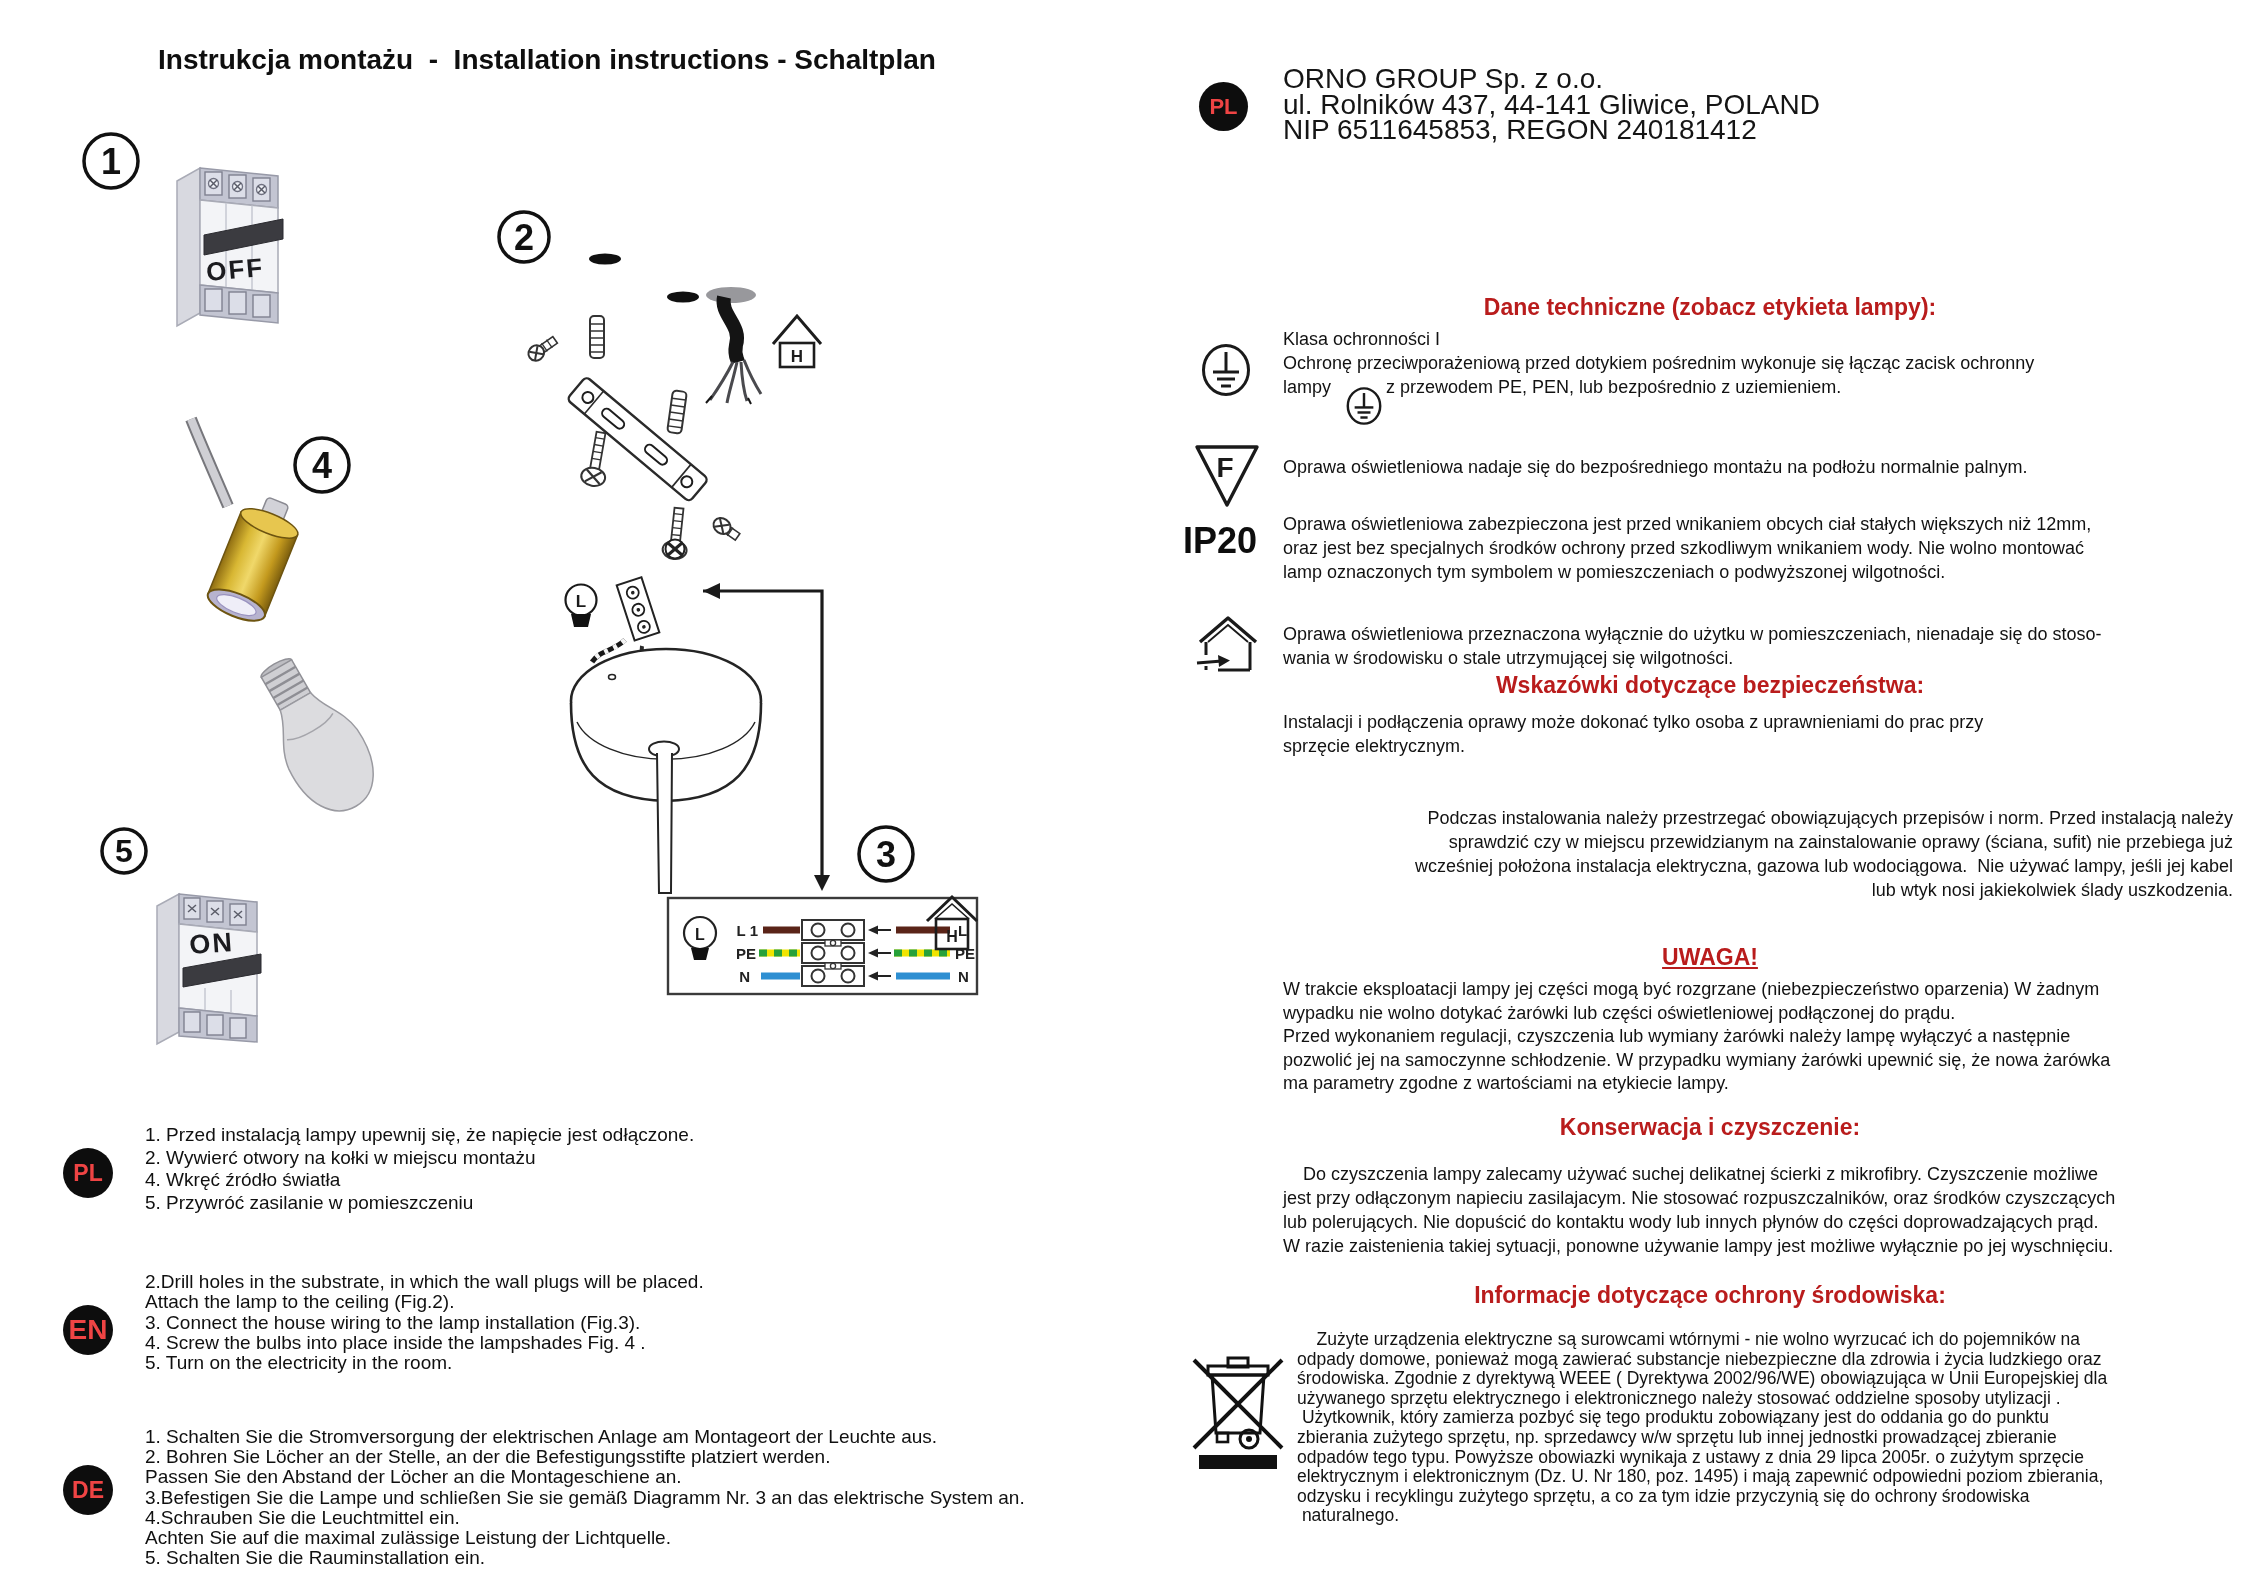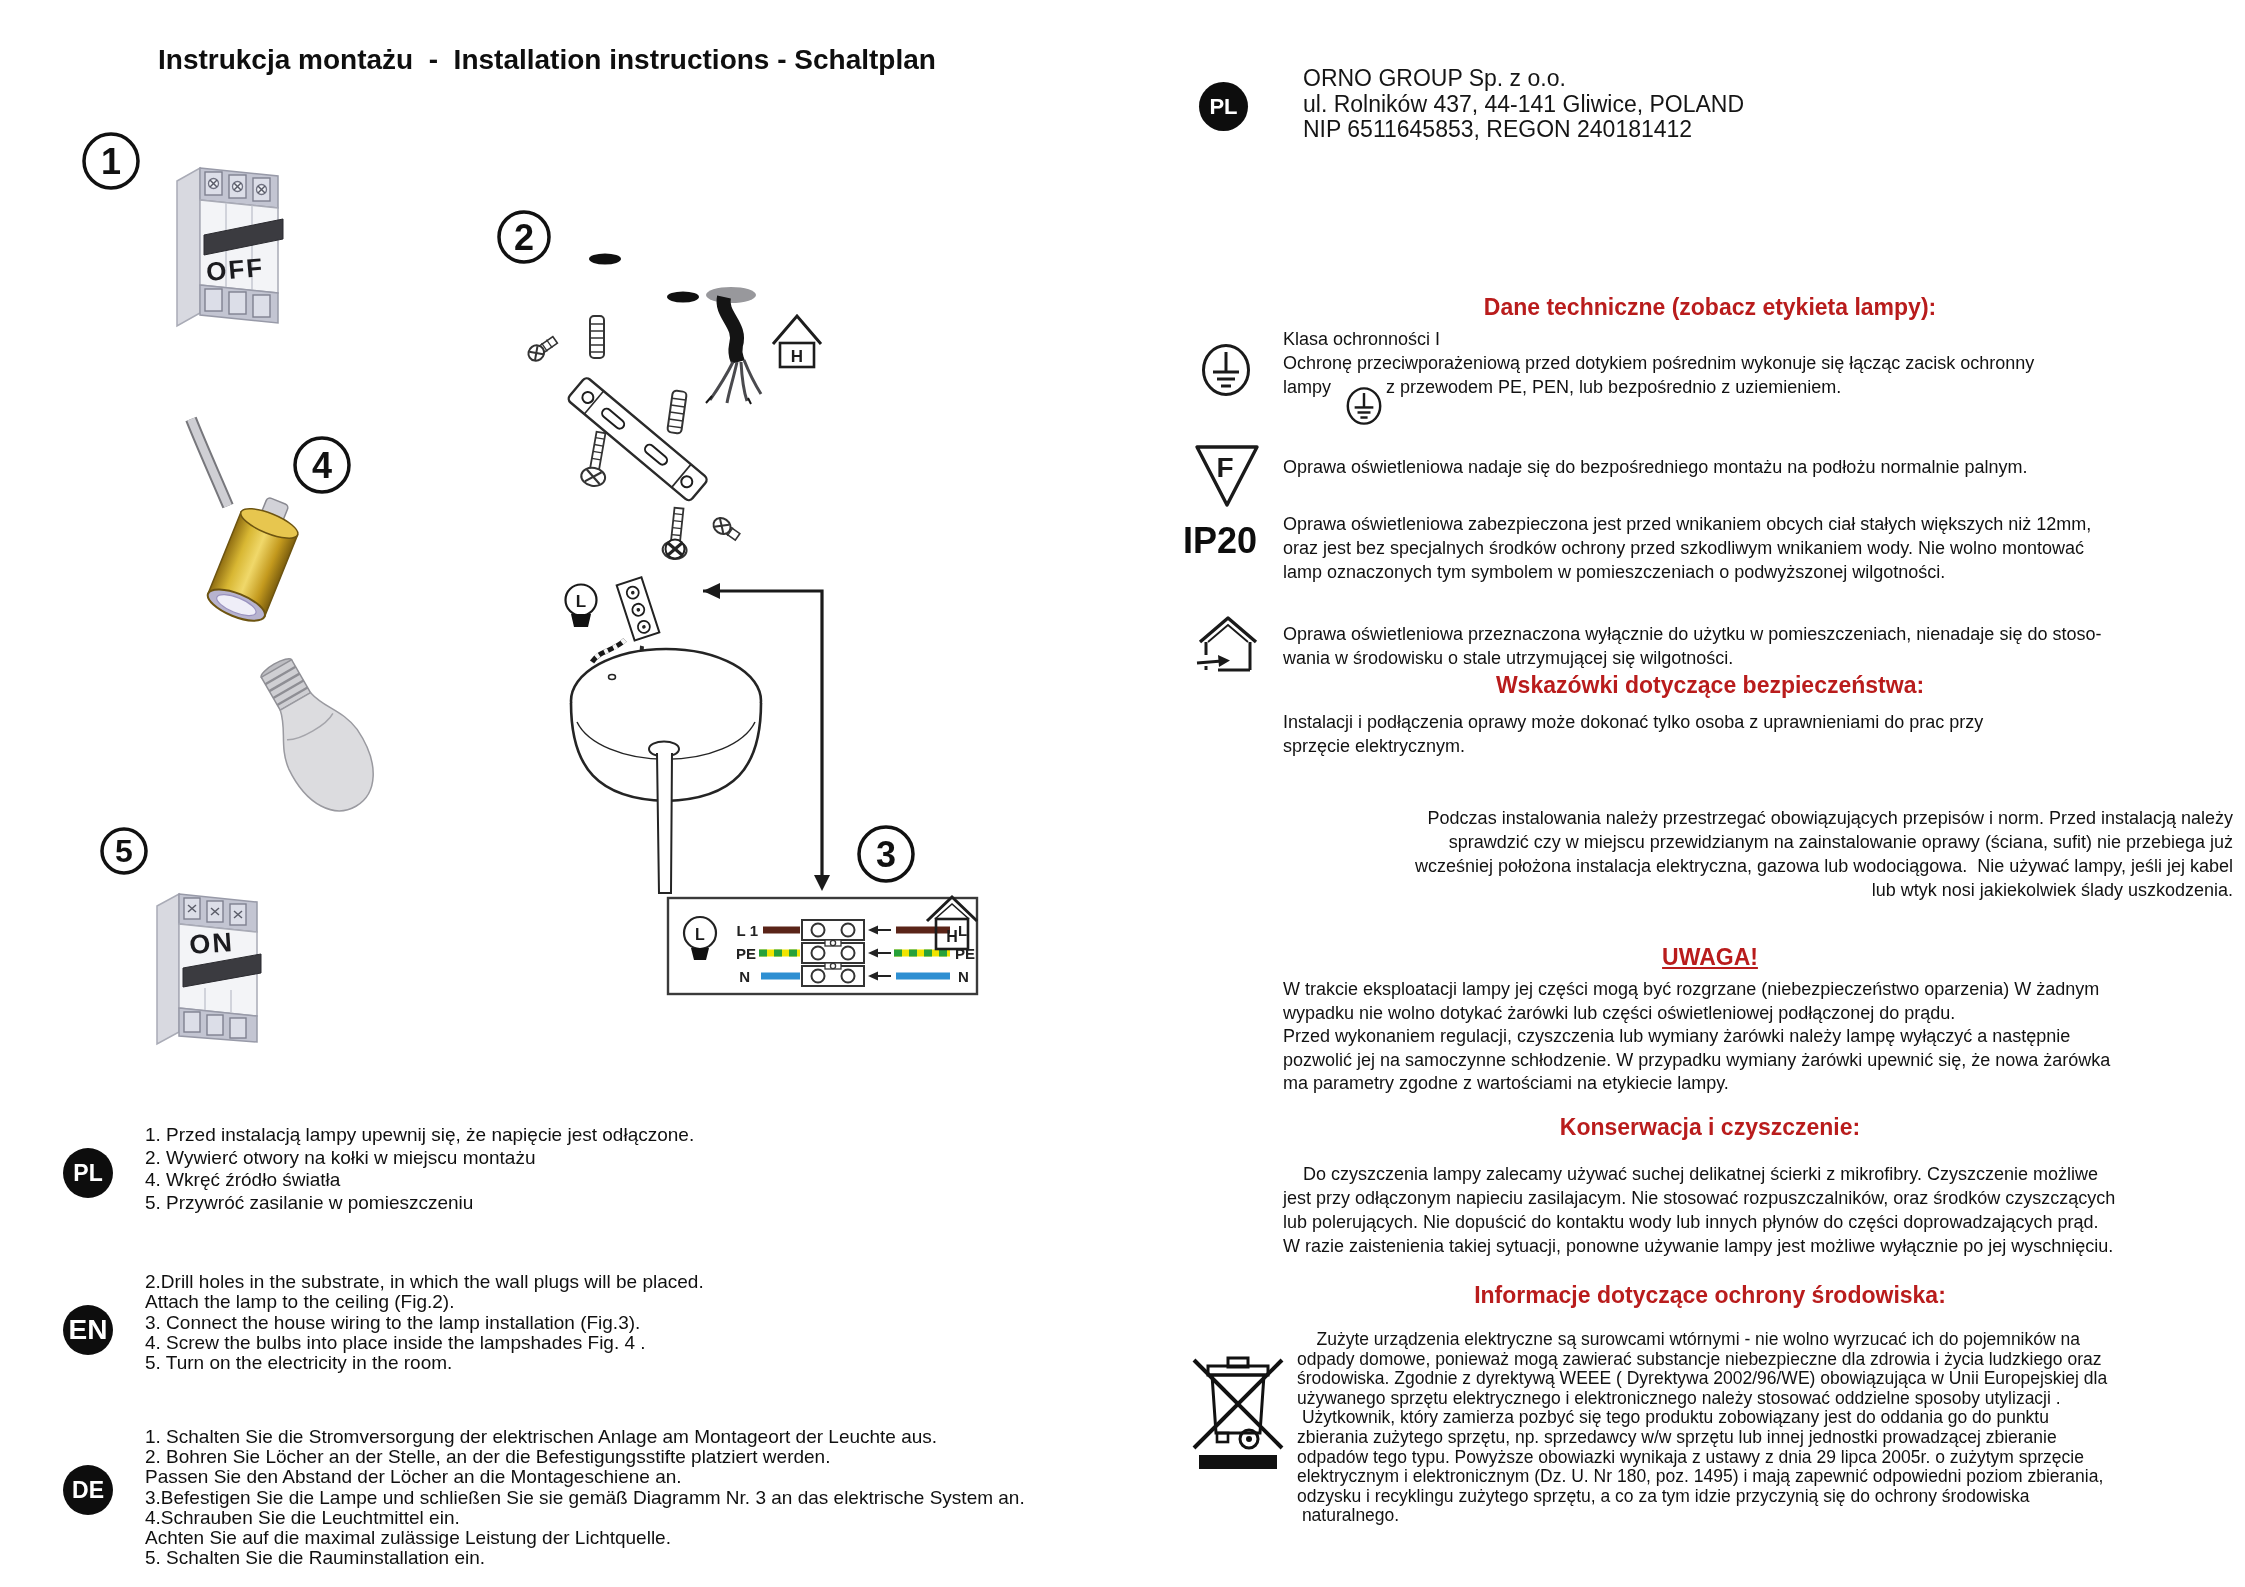--- a/index.html
+++ b/index.html
@@ -1,24 +1,24 @@
 <!DOCTYPE html>
 <html><head>
 <meta charset="utf-8">
 <style>
   html,body{margin:0;padding:0;background:#fff;}
   #page{position:relative;width:2245px;height:1587px;background:#ffffff;
         font-family:"Liberation Sans",sans-serif;color:#151515;overflow:hidden;}
   .abs{position:absolute;}
   .pre{white-space:pre-wrap;}
   .title{font-size:28px;font-weight:600;color:#0f0f0f;white-space:pre;}
-  .company{font-size:23px;line-height:25.5px;font-weight:500;margin-left:20px;}
+  .company{font-size:28px;line-height:25.5px;font-weight:500;}
   .h2{position:absolute;left:1180px;width:1060px;text-align:center;font-weight:700;font-size:23px;color:#b91c1c;}
   .body{font-size:18px;line-height:24px;color:#121212;}
-  .badge{background:#0d0d0d;color:#ffffff;border-radius:50%;display:flex;align-items:center;
+  .badge{background:#0d0d0d;color:#ef4444;border-radius:50%;display:flex;align-items:center;
          justify-content:center;font-weight:700;}
   .list div{white-space:pre-wrap;}
   .list{font-size:19px;font-weight:500;color:#101010;}
   .iplabel{font-size:36px;font-weight:700;color:#0d0d0d;letter-spacing:0px;}
   svg text{font-family:"Liberation Sans",sans-serif;}
   .wire-l{stroke:#5a2418;stroke-width:7;}
   .wire-n{stroke:#2e8fd2;stroke-width:7;}
   .wire-pe-base{stroke:#f0e400;stroke-width:7;}
   .wire-pe-dash{stroke:#27a13a;stroke-width:7;stroke-dasharray:8 7;}
   .outline{fill:none;stroke:#1d1d1d;}

